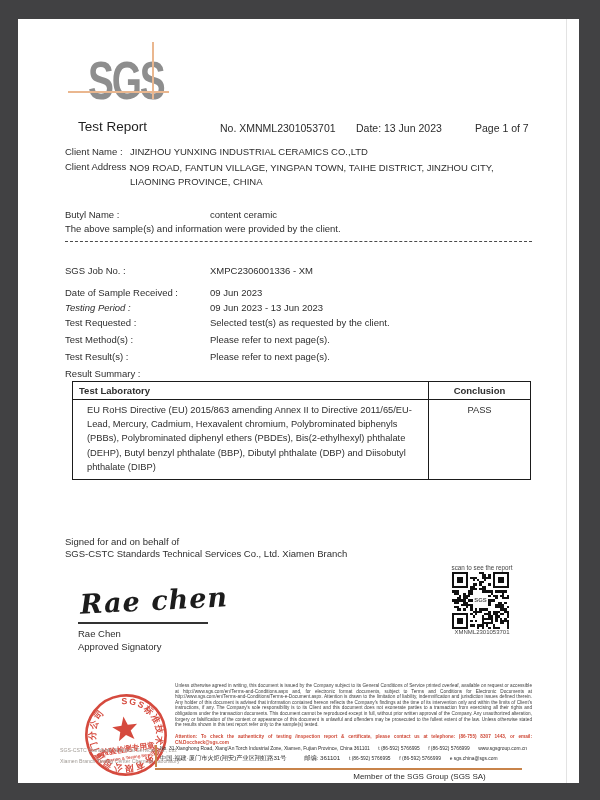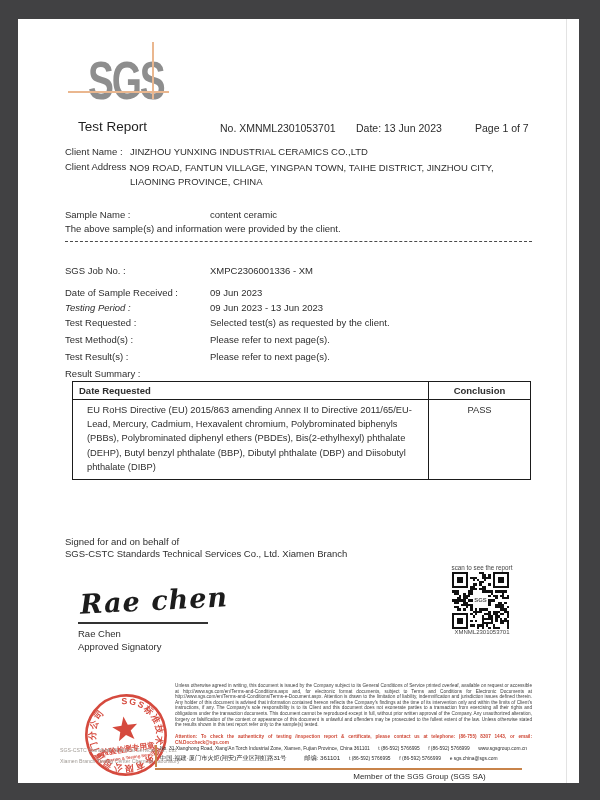--- a/index.html
+++ b/index.html
@@ -87,21 +87,21 @@
   <div class="abs title" style="left:60px; top:100px;">Test Report</div>
   <div class="abs hmeta" style="left:202px; top:103px;">No. XMNML2301053701</div>
   <div class="abs hmeta" style="left:338px; top:103px;">Date: 13 Jun 2023</div>
   <div class="abs hmeta" style="left:437px; top:103px;margin-left:20px;">Page 1 of 7</div>
 
   <div class="abs lbl" style="left:47px; top:127px;">Client Name :</div>
   <div class="abs val" style="left:112px; top:127px;">JINZHOU YUNXING INDUSTRIAL CERAMICS CO.,LTD</div>
   <div class="abs lbl" style="left:47px; top:142px;">Client Address :</div>
   <div class="abs val" style="left:112px; top:142px; width:404px; line-height:14px;">NO9 ROAD, FANTUN VILLAGE, YINGPAN TOWN, TAIHE DISTRICT, JINZHOU CITY, LIAONING PROVINCE, CHINA</div>
 
-  <div class="abs lbl" style="left:47px; top:190px;">Sample Name :</div>
+  <div class="abs lbl" style="left:47px; top:190px;">Butyl Name :</div>
   <div class="abs val" style="left:192px; top:190px;">content ceramic</div>
   <div class="abs val" style="left:47px; top:204px;">The above sample(s) and information were provided by the client.</div>
   <div class="abs dashed-sep" style="left:47px; top:222px; width:467px;"></div>
 
   <div class="abs lbl" style="left:47px; top:246px;">SGS Job No. :</div>
   <div class="abs val" style="left:192px; top:246px;">XMPC2306001336 - XM</div>
   <div class="abs lbl" style="left:47px; top:268px;">Date of Sample Received :</div>
   <div class="abs val" style="left:192px; top:268px;">09 Jun 2023</div>
   <div class="abs lbl" style="left:47px; top:283px;font-style:italic;">Testing Period :</div>
   <div class="abs val" style="left:192px; top:283px;">09 Jun 2023 - 13 Jun 2023</div>
@@ -115,21 +115,21 @@
   <div class="abs lbl" style="left:47px; top:349px;">Result Summary :</div>
 
   <div class="abs" style="left:54px; top:362px;">
     <table class="result">
       <colgroup>
           <col style="width:356px">
           <col style="width:102px">
         </colgroup>
       <tbody>
           <tr>
-        <th>Date Requested</th>
+        <th>Test Laboratory</th>
         <th class="c">Conclusion</th>
       </tr>
       <tr>
         <td>EU RoHS Directive (EU) 2015/863 amending Annex II to Directive 2011/65/EU-Lead, Mercury, Cadmium, Hexavalent chromium, Polybrominated biphenyls (PBBs), Polybrominated diphenyl ethers (PBDEs), Bis(2-ethylhexyl) phthalate (DEHP), Butyl benzyl phthalate (BBP), Dibutyl phthalate (DBP) and Diisobutyl phthalate (DIBP)</td>
         <td class="c">PASS</td>
       </tr>
     </tbody>
       </table>
   </div>
 

